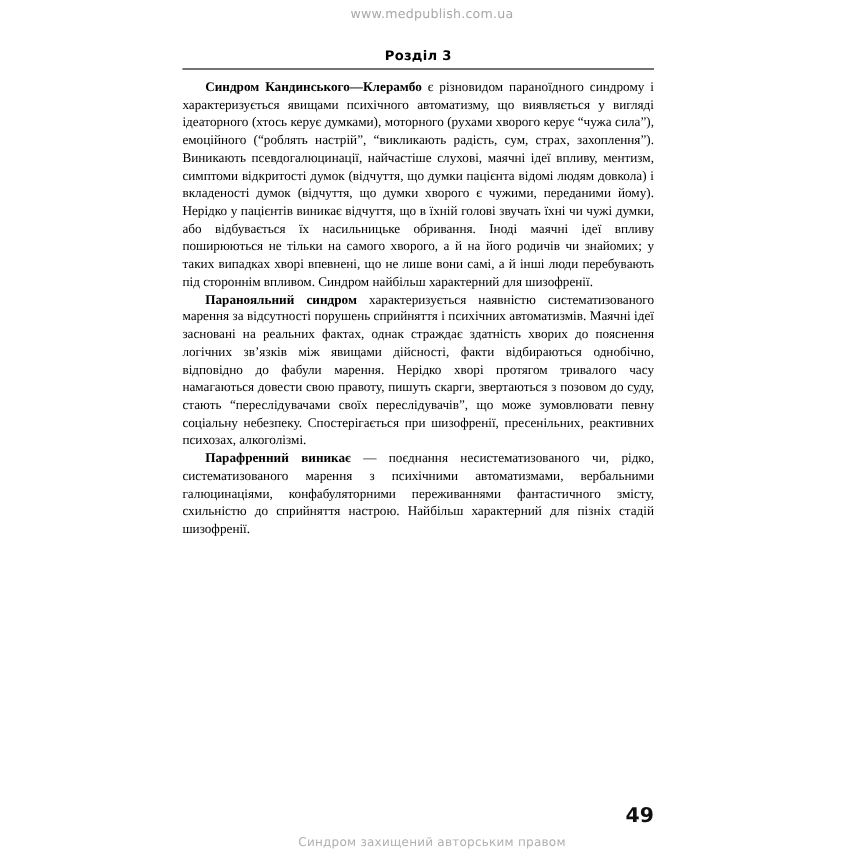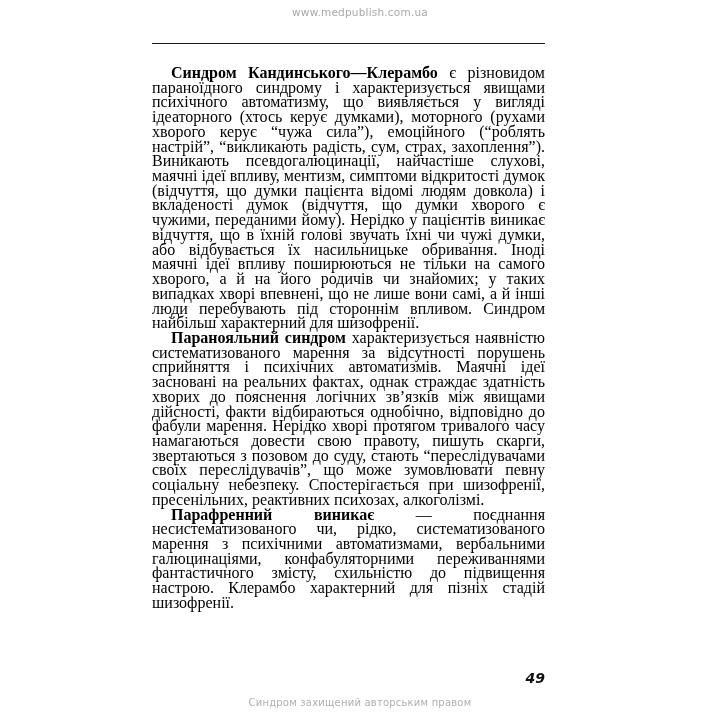--- a/index.html
+++ b/index.html
@@ -69,64 +69,64 @@
   }
 
   
   .content {
     position: absolute;
     left: 152px;
     top: 66px;
     width: 393px;
     text-align: justify;
     text-justify: inter-word;
-    font-size: 16px;
+    font-size: 11px;
     line-height: 14.72px;
     hyphens: manual;
   }
   .content p {
     margin: 0;
     text-indent: 19px;
   }
   .lead {
     font-weight: bold;
   }
 
   
   .folio {
     position: absolute;
     top: 670px;
     left: 152px;
     width: 393px;
     text-align: right;
     font-family: "DejaVu Sans", "Liberation Sans", sans-serif;
-    font-size: 14px;
+    font-size: 17px;
     font-weight: bold;
     color: #111;
-    font-style: italic;
   }
 </style>
 </head>
 <body>
 
 <div class="page">
 
   <div class="watermark watermark-top">www.medpublish.com.ua</div>
 
   <div class="running-head">
+    <div class="running-head-title">Розділ 3</div>
     <div class="running-head-rule"></div>
   </div>
 
   <div class="content">
 
     <p><span class="lead">Синдром Кандинського—Клерамбо</span><span> є різновидом параноїдного синдрому і характеризується явищами психічного автоматизму, що виявляється у вигляді ідеаторного (хтось керує думками), моторного (рухами хворого керує “чужа сила”), емоційного (“роблять настрій”, “викликають радість, сум, страх, захоплення”). Виникають псевдогалюцинації, найчастіше слухові, маячні ідеї впливу, ментизм, симптоми відкритості думок (відчуття, що думки пацієнта відомі людям довкола) і вкладеності думок (відчуття, що думки хворого є чужими, переданими йому). Нерідко у пацієнтів виникає відчуття, що в їхній голові звучать їхні чи чужі думки, або відбувається їх насильницьке обривання. Іноді маячні ідеї впливу поширюються не тільки на самого хворого, а й на його родичів чи знайомих; у таких випадках хворі впевнені, що не лише вони самі, а й інші люди перебувають під стороннім впливом. Синдром найбільш характерний для шизофренії.</span></p>
 
     <p><span class="lead">Паранояльний синдром</span><span> характеризується наявністю систематизованого марення за відсутності порушень сприйняття і психічних автоматизмів. Маячні ідеї засновані на реальних фактах, однак страждає здатність хворих до пояснення логічних зв’язків між явищами дійсності, факти відбираються однобічно, відповідно до фабули марення. Нерідко хворі протягом тривалого часу намагаються довести свою правоту, пишуть скарги, звертаються з позовом до суду, стають “переслідувачами своїх переслідувачів”, що може зумовлювати певну соціальну небезпеку. Спостерігається при шизофренії, пресенільних, реактивних психозах, алкоголізмі.</span></p>
 
-    <p><span class="lead">Парафренний виникає</span><span> — поєднання несистематизованого чи, рідко, систематизованого марення з психічними автоматизмами, вербальними галюцинаціями, конфабуляторними переживаннями фантастичного змісту, схильністю до підвищення настрою. Клерамбо характерний для пізніх стадій шизофренії.</span></p>
+    <p><span class="lead">Парафренний виникає</span><span> — поєднання несистематизованого чи, рідко, систематизованого марення з психічними автоматизмами, вербальними галюцинаціями, конфабуляторними переживаннями фантастичного змісту, схильністю до сприйняття настрою. Найбільш характерний для пізніх стадій шизофренії.</span></p>
 
   </div>
 
   <div class="folio">49</div>
 
   <div class="watermark watermark-bottom">Синдром захищений авторським правом</div>
 
 </div>
 
 </body></html>

